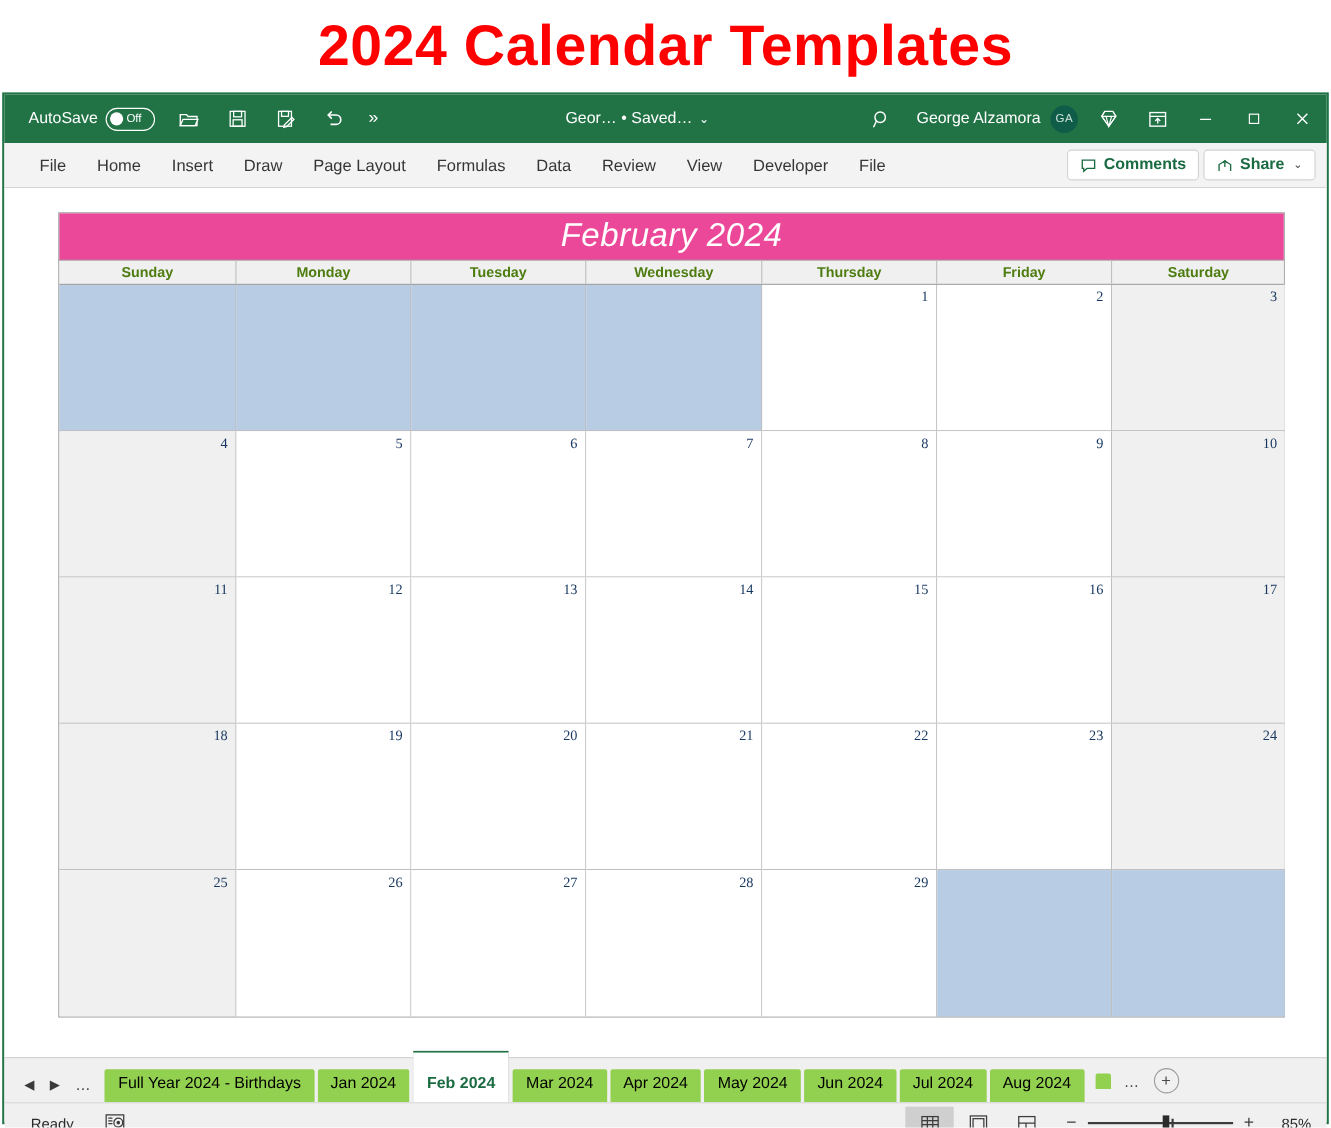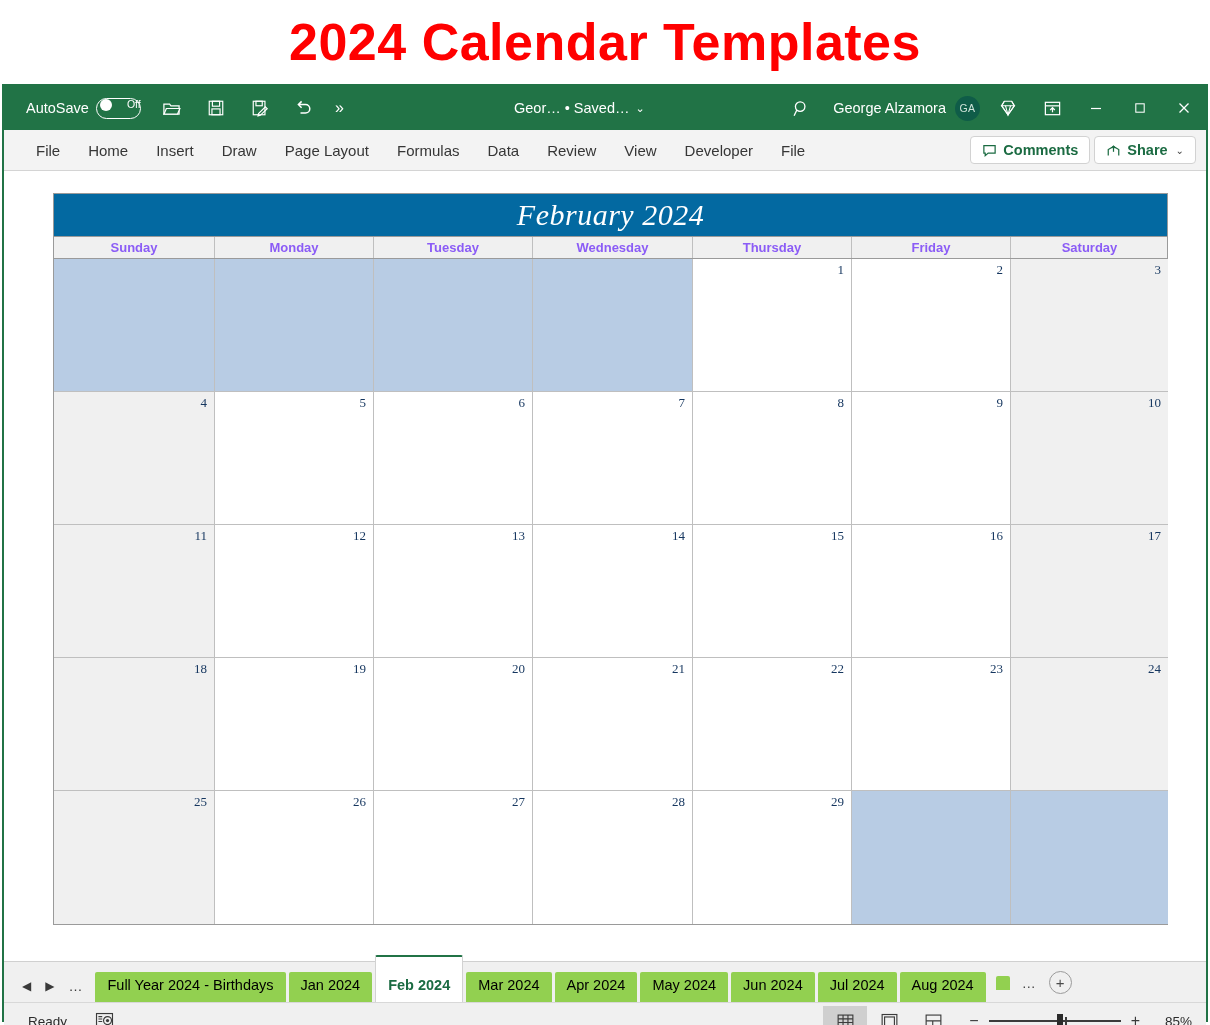--- a/index.html
+++ b/index.html
@@ -64,23 +64,24 @@
     margin-left: 22px;
     gap: 7px;
   }
   .autosave-label { font-size: 14.5px; }
   .autosave-toggle {
     width: 45px;
     height: 21px;
     border: 1.5px solid #ffffff;
     border-radius: 11px;
     display: flex;
+    align-items: center;
     padding: 0 3px;
     box-sizing: border-box;
-    gap: 15px;
+    gap: 3px;
   }
   .autosave-knob {
     width: 12px; height: 12px;
     border-radius: 50%;
     background: #ffffff;
     flex: 0 0 auto;
   }
   .autosave-state { font-size: 10.5px; line-height: 1; }
 
   .tb-icon {
@@ -173,46 +174,46 @@
 
   .calendar {
     position: absolute;
     left: 49px;
     top: 22px;
     width: 1115px;
     border: 1px solid #9A9A9A;
     box-sizing: border-box;
   }
   .cal-title {
-    background: #0369a1;
+    background: #ec4899;
     color: #ffffff;
     height: 42px;
     display: flex;
     align-items: center;
     justify-content: center;
-    font-family: Liberation Serif, serif;
+    font-family: Liberation Sans, sans-serif;
     font-style: italic;
     font-size: 30px;
     letter-spacing: 0.5px;
     border-bottom: 1px solid #9A9A9A;
   }
   .cal-dow {
     display: grid;
     grid-template-columns: 161px 159px 159px 160px 159px 159px 157px;
     background: #F0F0F0;
     border-bottom: 1px solid #9A9A9A;
   }
   .dow {
     height: 21px;
     display: flex;
     align-items: center;
     justify-content: center;
     font-size: 13px;
     font-weight: bold;
-    color: #8b5cf6;
+    color: #4d7c0f;
     border-right: 1px solid #BFBFBF;
     box-sizing: border-box;
   }
   .dow:last-child { border-right: none; }
 
   .cal-grid {
     display: grid;
     grid-template-columns: 161px 159px 159px 160px 159px 159px 157px;
   }
   .cell {

